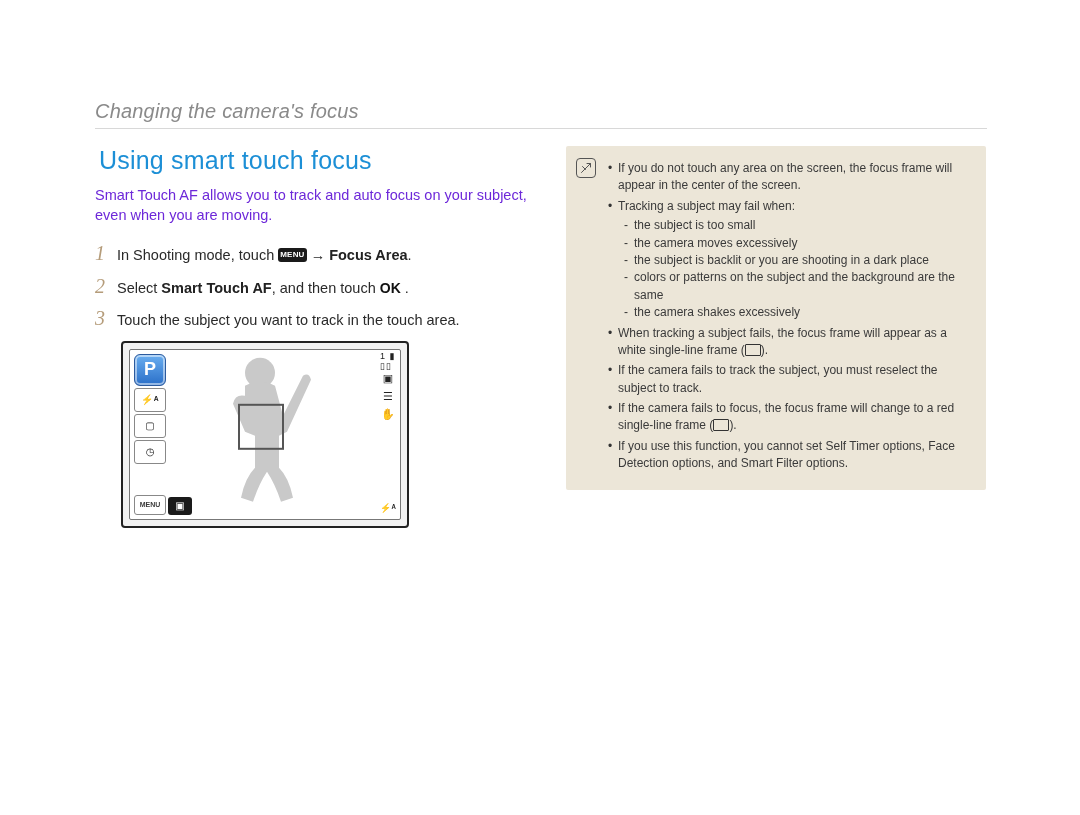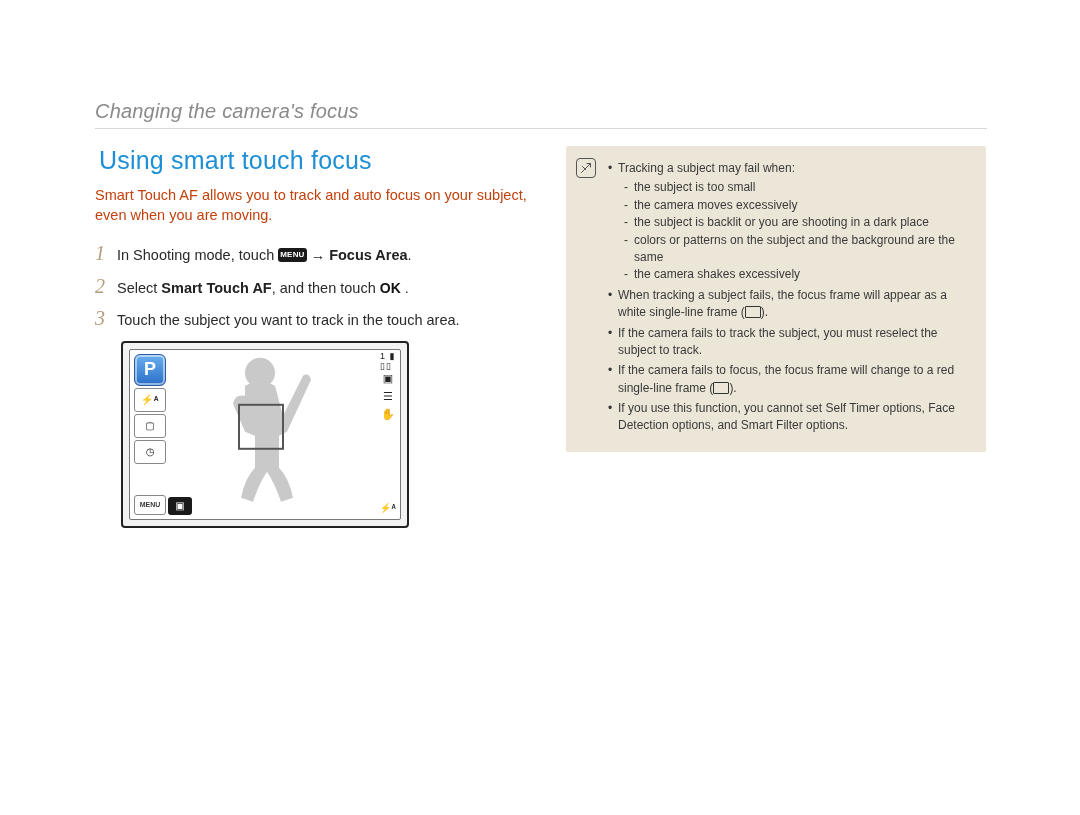--- a/index.html
+++ b/index.html
@@ -50,21 +50,21 @@
   h2.section-title {
     margin: 0 0 10px 4px;
     font-size: 25px;
     font-weight: 400;
     color: #1c8fd6;
     letter-spacing: 0.2px;
   }
   .intro {
     font-size: 14.5px;
     line-height: 1.38;
-    color: #c2410c;
+    color: #6d28d9;
     margin: 0 0 18px 0;
     font-weight: 300;
   }
   .steps {
     list-style: none;
     padding: 0;
     margin: 0 0 10px 0;
   }
   .steps li {
     display: flex;
@@ -333,20 +333,21 @@
   </div>
 
   <div class="col-right">
     <div class="info-box">
       <span class="info-icon">
         <svg viewBox="0 0 24 24">
             <path fill="none" stroke="#555" stroke-width="2" stroke-linecap="round" d="M3 21 L21 3 M14 3 h7 v7 M5 9 l6 6"></path>
           </svg>
       </span>
       <ul>
+        <li>If you do not touch any area on the screen, the focus frame will appear in the center of the screen.</li>
         <li>
           <span>Tracking a subject may fail when:</span>
           <ul class="sub">
             <li>the subject is too small</li>
             <li>the camera moves excessively</li>
             <li>the subject is backlit or you are shooting in a dark place</li>
             <li>colors or patterns on the subject and the background are the same</li>
             <li>the camera shakes excessively</li>
           </ul>
         </li>

